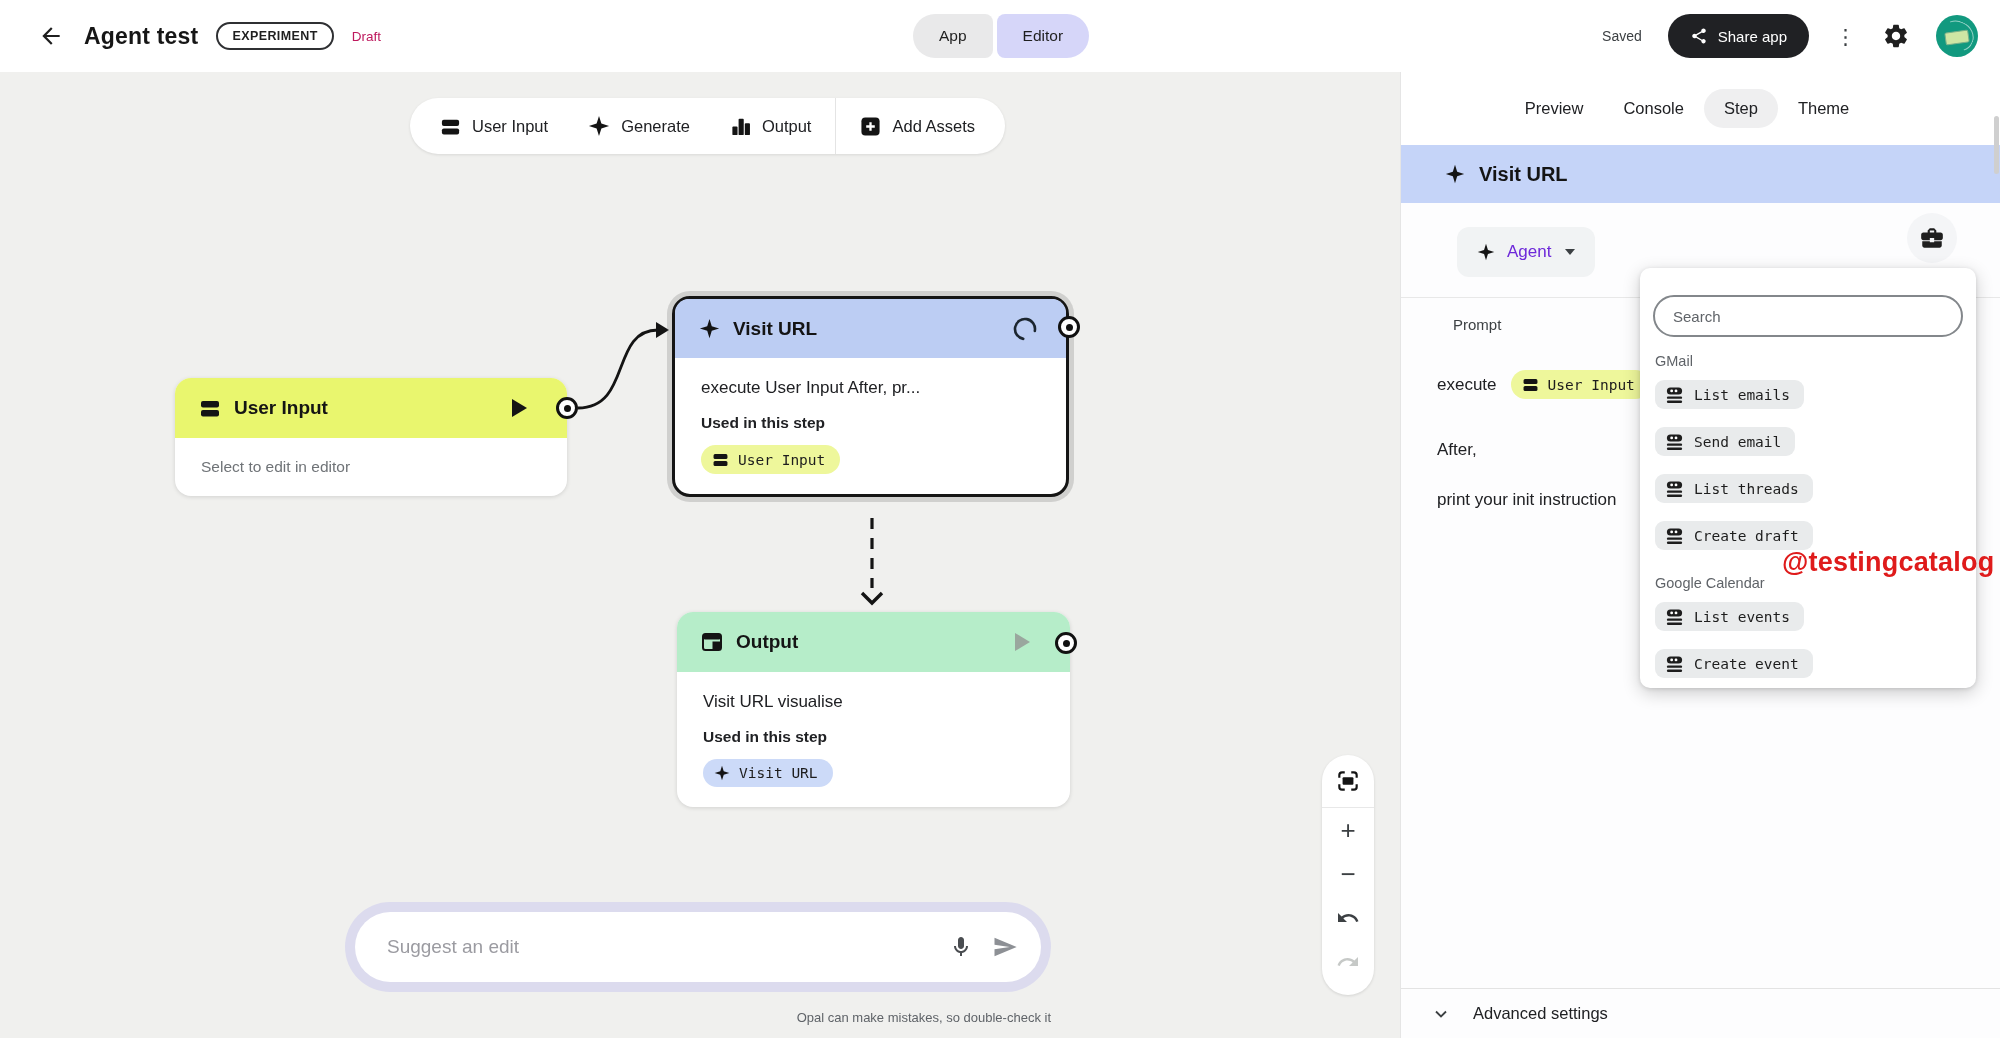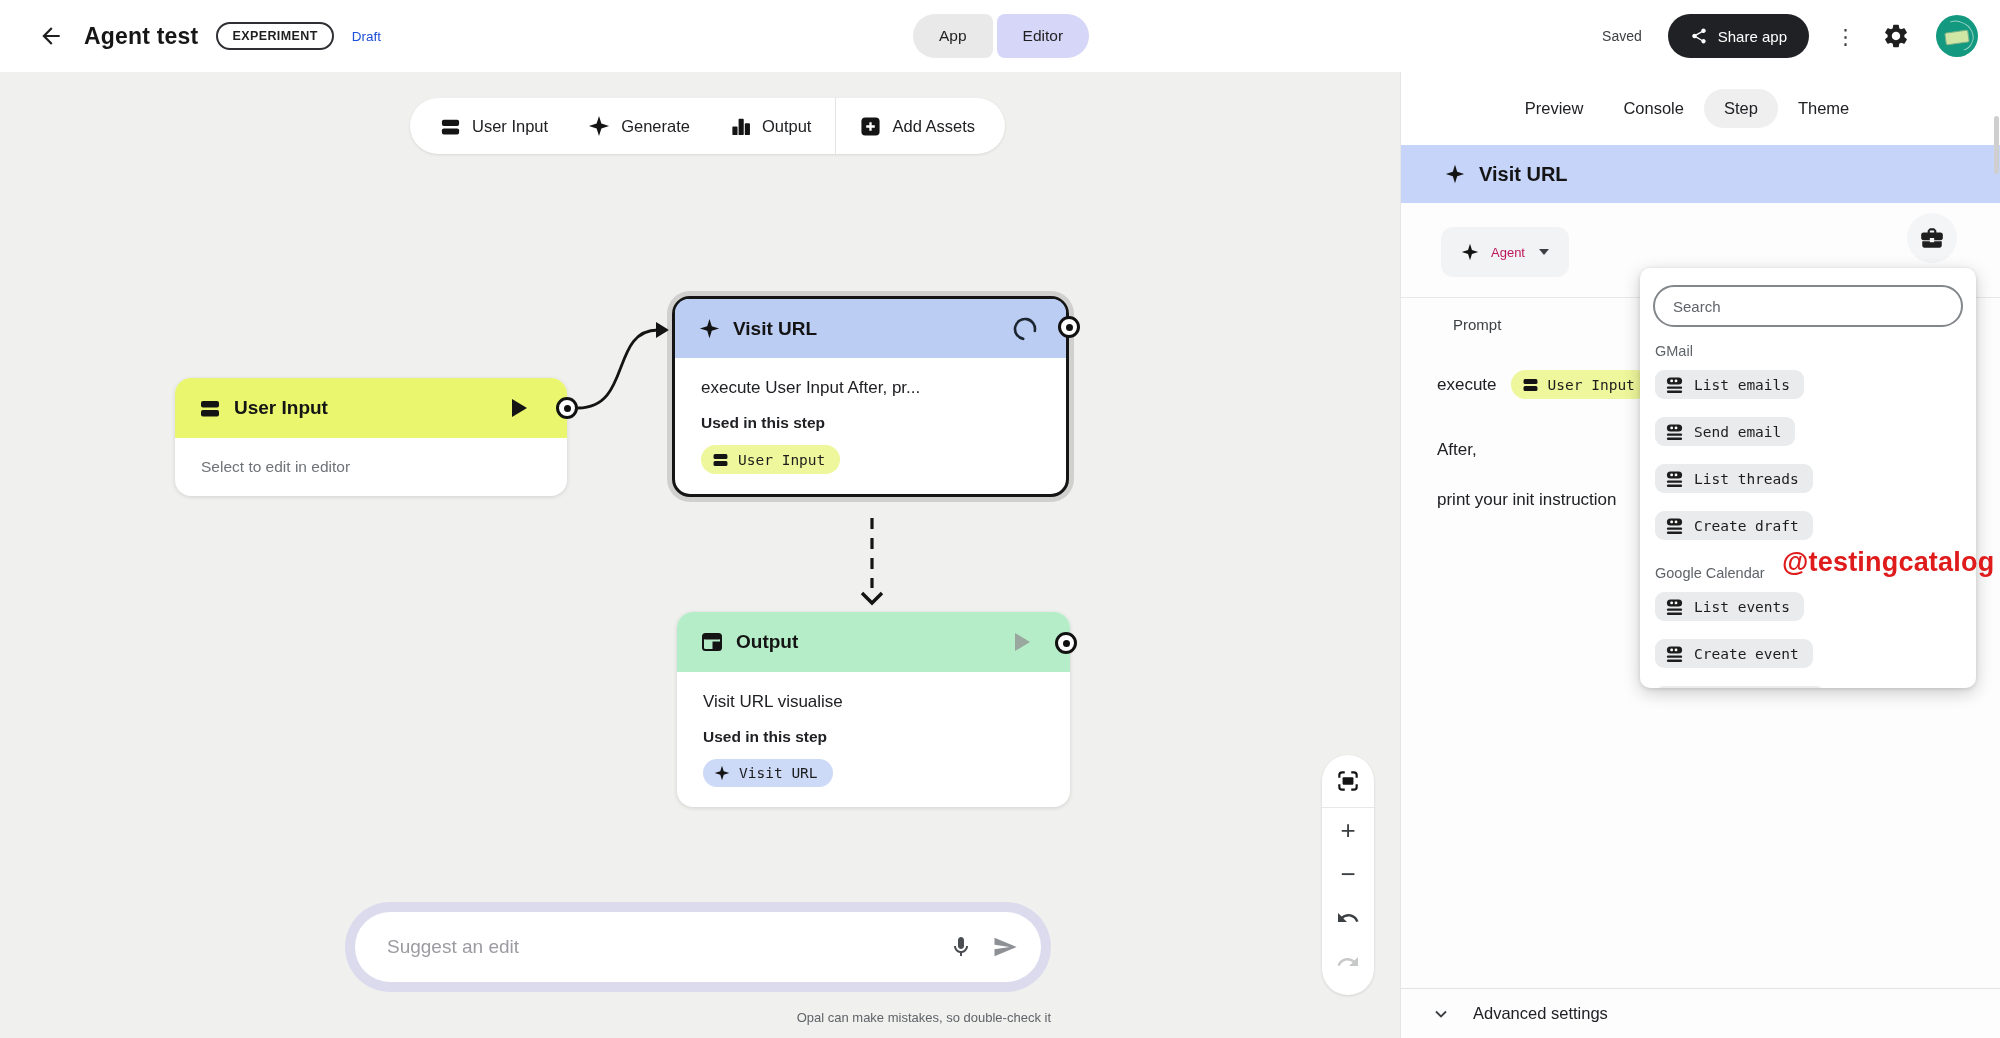--- a/index.html
+++ b/index.html
@@ -5,21 +5,21 @@
   * { margin:0; padding:0; box-sizing:border-box; }
   body { font-family:"Liberation Sans", sans-serif; background:#fff; }
   .app { position:relative; width:2000px; height:1038px; overflow:hidden; background:#fff; color:#1f1f1f; }
 
   
   .topbar { position:absolute; top:0; left:0; width:2000px; height:72px; background:#fff; z-index:20; }
   .tb-left { position:absolute; left:36px; top:0; height:72px; display:flex; align-items:center; gap:18px; }
   .back-btn { width:30px; height:30px; border:none; background:transparent; cursor:pointer; display:flex; align-items:center; justify-content:center; }
   .app-title { font-size:23px; font-weight:700; letter-spacing:.2px; color:#161616; }
   .exp-badge { border:2px solid #2f3033; border-radius:999px; padding:5px 14px; font-size:12.5px; font-weight:600; letter-spacing:.4px; color:#1f1f1f; }
-  .draft { font-size:13.5px; color:#1d4ed8; }
+  .draft { font-size:13.5px; color:#be185d; }
   .mode-toggle { position:absolute; left:913px; top:14px; display:flex; gap:4px; }
   .mode-btn { height:44px; padding:0 26px; border:none; font-size:15.5px; font-weight:500; color:#1f1f1f; cursor:pointer; font-family:inherit; }
   .mode-app { background:#e9e9ea; border-radius:22px 8px 8px 22px; }
   .mode-editor { background:#d6d6f9; border-radius:8px 22px 22px 8px; }
   .tb-right { position:absolute; right:22px; top:0; height:72px; display:flex; align-items:center; gap:26px; }
   .saved { font-size:14px; color:#3c4043; }
   .share-btn { display:flex; align-items:center; gap:10px; background:#202124; color:#fff; border:none; border-radius:24px; height:44px; padding:0 22px; font-size:15px; font-weight:500; cursor:pointer; font-family:inherit;justify-content:center; }
   .kebab { font-size:21px; color:#3c4043; background:none; border:none; cursor:pointer; line-height:1; }
   .icon-btn { background:none; border:none; cursor:pointer; display:flex; align-items:center; }
   .avatar { width:42px; height:42px; border-radius:50%; background:#12997f; position:relative; overflow:hidden; cursor:pointer; border:none; }
@@ -75,34 +75,34 @@
   .cc-zoom { font-size:26px; font-weight:400; }
 
   
   .panel { position:absolute; left:1400px; top:72px; width:600px; height:966px; background:#fdfdfe; border-left:1px solid #e5e5e5; }
   .tabs { position:absolute; left:0; top:0; width:600px; height:73px; background:#fff; display:flex; align-items:center; justify-content:center; padding-right:28px; }
   .tab { border:none; background:none; font-size:16.5px; color:#202124; padding:10px 20px; border-radius:22px; cursor:pointer; font-family:inherit; }
   .tab.active { background:#efeff0; }
   .step-banner { position:absolute; left:0; top:73px; width:600px; height:58px; background:#c5d4f8; display:flex; align-items:center; gap:14px; padding:0 0 0 44px; }
   .step-banner-title { font-size:20px; font-weight:700; color:#141414; }
   .agent-row { position:absolute; left:0; top:131px; width:600px; height:94px; }
-  .agent-pill { position:absolute; left:40px; top:24px; display:flex; align-items:center; gap:12px; background:#f1f3f4; border:none; border-radius:12px; height:50px; padding:0 20px; font-size:13px; color:#be185d; cursor:pointer; font-family:inherit; }
+  .agent-pill { position:absolute; left:56px; top:24px; display:flex; align-items:center; gap:12px; background:#f1f3f4; border:none; border-radius:12px; height:50px; padding:0 20px; font-size:17px; color:#6d28d9; cursor:pointer; font-family:inherit; }
   .caret-down { width:0; height:0; border-top:6px solid #3c4043; border-left:5.5px solid transparent; border-right:5.5px solid transparent; margin-left:2px; }
   .toolbox-wrap { position:absolute; right:44px; top:10px; width:50px; height:50px; border-radius:50%; background:#f4f5f7; display:flex; align-items:center; justify-content:center; border:none; cursor:pointer; }
   .panel-divider { position:absolute; left:0; top:225px; width:600px; height:1px; background:#e8e8e8; }
   .prompt-label { position:absolute; left:52px; top:244px; font-size:15px; color:#3c4043; }
   .prompt-line1 { position:absolute; left:36px; top:298px; display:flex; align-items:center; gap:14px; font-size:17px; color:#202124; white-space:nowrap; }
   .prompt-line2 { position:absolute; left:36px; top:368px; font-size:17px; color:#202124; }
   .prompt-line3 { position:absolute; left:36px; top:418px; font-size:17px; color:#202124; white-space:nowrap; }
   .advanced-row { position:absolute; left:0; top:916px; width:712px; height:50px; border-top:1px solid #e3e3e3; display:flex; align-items:center; gap:22px; padding-left:30px; cursor:pointer; background:#fdfdfe; }
   .advanced-label { font-size:16.5px; color:#202124; }
   .scroll-thumb { position:absolute; right:1px; top:44px; width:5px; height:58px; background:#cfcfcf; border-radius:3px; }
 
   
-  .dropdown { position:absolute; left:1640px; top:268px; width:336px; height:420px; background:#fff; border-radius:10px; box-shadow:0 5px 18px rgba(0,0,0,.20), 0 1px 4px rgba(0,0,0,.12); z-index:40; overflow:hidden; padding:17px 13px; }
+  .dropdown { position:absolute; left:1640px; top:268px; width:336px; height:420px; background:#fff; border-radius:10px; box-shadow:0 5px 18px rgba(0,0,0,.20), 0 1px 4px rgba(0,0,0,.12); z-index:40; overflow:hidden; padding:27px 13px; }
   .dd-search { width:100%; height:42px; border:2.5px solid #83878b; border-radius:21px; padding:0 18px; font-size:15px; color:#202124; outline:none; font-family:inherit; background:#fff; }
   .dd-search::placeholder { color:#5f6368; }
   .dd-section { font-size:14.5px; color:#5f6368; margin:16px 2px 2px; }
   .tool-chip { display:inline-flex; align-items:center; gap:10px; background:#e9ebec; border:none; border-radius:9px; padding:5px 14px 5px 10px; font-family:"DejaVu Sans Mono", monospace; font-size:14.5px; color:#1d1d1d; margin:9px 0 9px 2px; cursor:pointer; white-space:nowrap; }
   .tool-row { line-height:0; }
   .watermark { position:absolute; left:1782px; top:547px; z-index:50; font-size:27px; font-weight:700; color:#df1b1b; letter-spacing:.2px; }
 </style>
 </head>
 <body>
 

